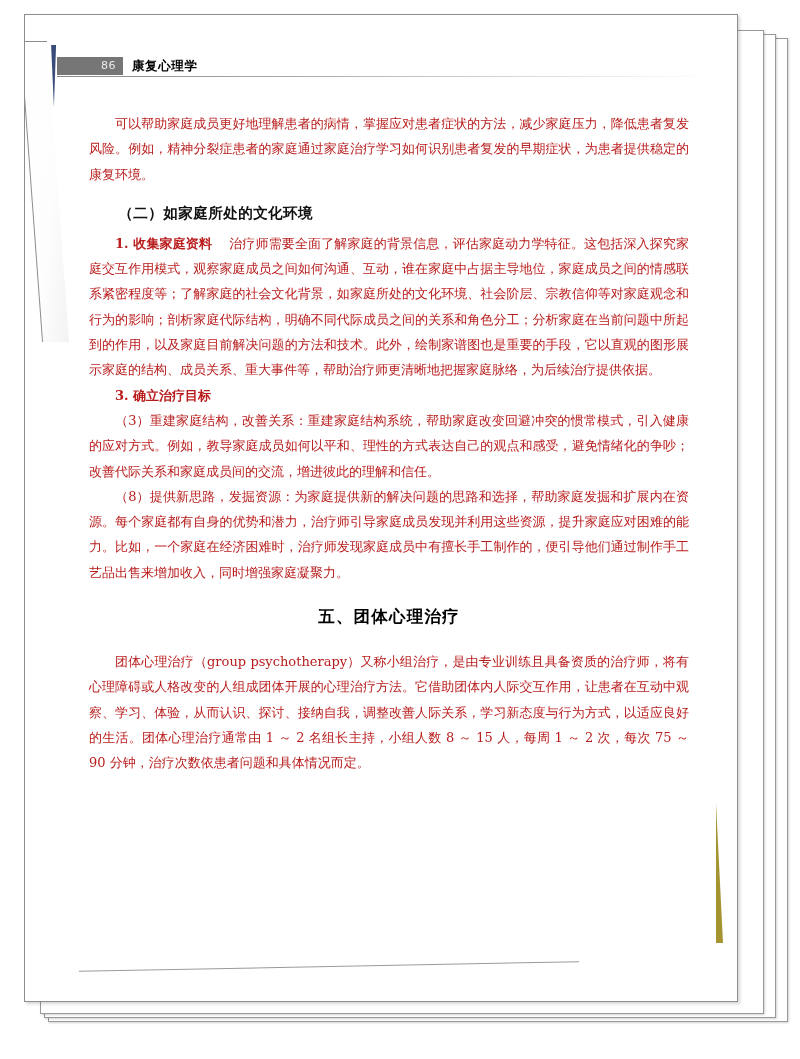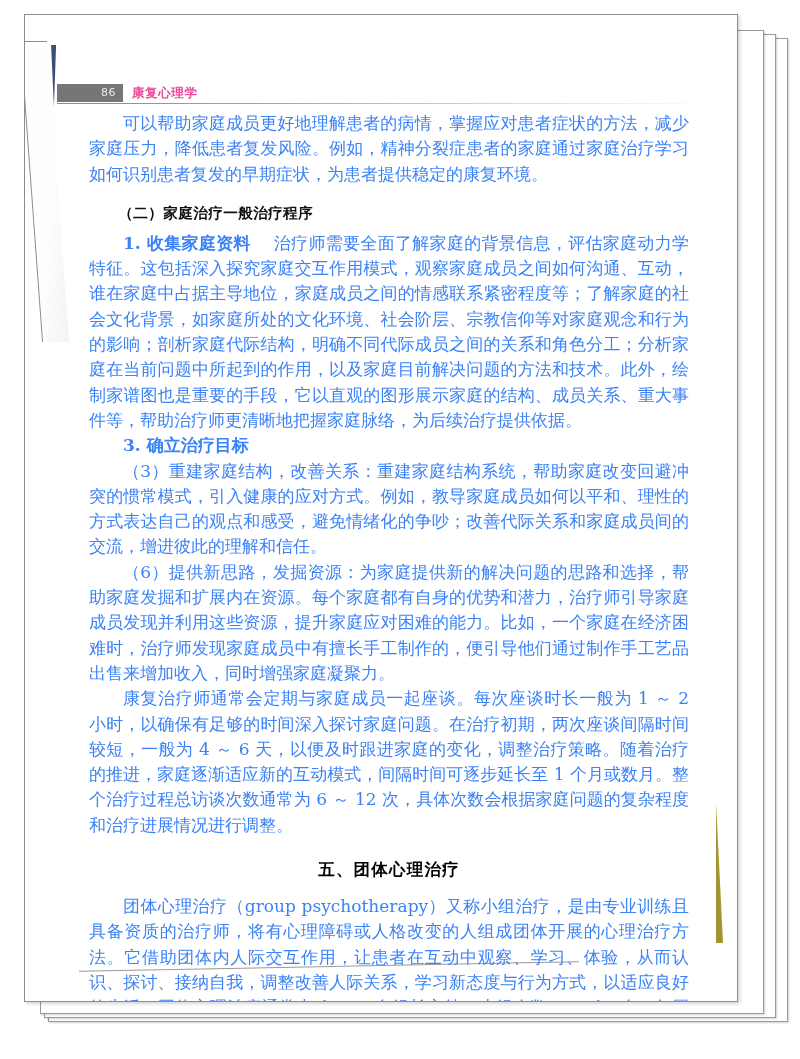--- a/index.html
+++ b/index.html
@@ -89,21 +89,21 @@
     height: 12px;
     background: linear-gradient(97deg, rgba(0,0,0,0) 0%, rgba(90,90,90,0.0) 0%, rgba(80,80,80,0.0) 0%);
     border-top: 1px solid #9a9a9a;
     transform: skewY(-1.1deg);
   }
 
   
   .hdr {
     position: absolute;
     left: 32px;
-    top: 69px;
+    top: 42px;
     width: 652px;
     height: 22px;
   }
   .hdr-row {
     display: flex;
     align-items: stretch;
     height: 18px;
   }
   .hdr-pagebox {
     width: 66px;
@@ -115,60 +115,60 @@
     text-align: right;
     padding-right: 7px;
     box-sizing: border-box;
     letter-spacing: 0.5px;
   }
   .hdr-title {
     padding-left: 9px;
     font-family: "DejaVu Sans", "Liberation Sans", sans-serif;
     font-size: 12.5px;
     line-height: 18px;
-    color: #ec4899;
+    color: #000000;
     font-weight: 600;
     letter-spacing: 0.6px;
   }
   .hdr-rule {
     margin-top: 1px;
     height: 1px;
     background: linear-gradient(to right, #8a8a8a 0%, #a8a8a8 35%, #d8d8d8 70%, #ffffff 100%);
   }
 
   
   .content {
     position: absolute;
     left: 64px;
     top: 96px;
     width: 600px;
   }
   p.body {
     margin: 0 0 0 0;
-    font-size: 17px;
+    font-size: 13px;
     line-height: 25.3px;
-    color: #3b82f6;
+    color: #b91c1c;
     text-align: justify;
     text-justify: inter-ideograph;
     text-indent: 2em;
     font-family: "DejaVu Serif", "Liberation Serif", serif;
   }
 
   h3.sec {
     margin: 13px 0 5px 0;
     font-size: 14.6px;
     line-height: 26px;
     font-weight: 700;
     color: #111111;
     text-indent: 2em;
     font-family: "DejaVu Sans", "Liberation Sans", sans-serif;
     letter-spacing: 0.4px;
   }
   h2.chap {
-    margin: 18px 0 10px 0;
+    margin: 18px 0 18px 0;
     font-size: 16.5px;
     line-height: 28px;
     font-weight: 700;
     color: #000000;
     text-align: center;
     text-indent: 0;
     font-family: "DejaVu Serif", "Liberation Serif", serif;
     letter-spacing: 1.2px;
   }
   .run-in {
@@ -198,33 +198,32 @@
         <div class="hdr-pagebox">86</div>
         <div class="hdr-title">康复心理学</div>
       </div>
       <div class="hdr-rule"></div>
     </div>
 
     <div class="content">
 
       <p class="body">可以帮助家庭成员更好地理解患者的病情，掌握应对患者症状的方法，减少家庭压力，降低患者复发风险。例如，精神分裂症患者的家庭通过家庭治疗学习如何识别患者复发的早期症状，为患者提供稳定的康复环境。</p>
 
-      <h3 class="sec">（二）家庭治疗一般治疗程序</h3>
+      <h3 class="sec">（二）如家庭所处的文化环境</h3>
 
       <p class="body"><span class="run-in">1. 收集家庭资料</span>&nbsp;&nbsp;&nbsp;&nbsp;<span>治疗师需要全面了解家庭的背景信息，评估家庭动力学特征。这包括深入探究家庭交互作用模式，观察家庭成员之间如何沟通、互动，谁在家庭中占据主导地位，家庭成员之间的情感联系紧密程度等；了解家庭的社会文化背景，如家庭所处的文化环境、社会阶层、宗教信仰等对家庭观念和行为的影响；剖析家庭代际结构，明确不同代际成员之间的关系和角色分工；分析家庭在当前问题中所起到的作用，以及家庭目前解决问题的方法和技术。此外，绘制家谱图也是重要的手段，它以直观的图形展示家庭的结构、成员关系、重大事件等，帮助治疗师更清晰地把握家庭脉络，为后续治疗提供依据。</span></p>
 
       <p class="body"><span class="run-in">3. 确立治疗目标</span></p>
 
 
       <p class="body">（3）重建家庭结构，改善关系：重建家庭结构系统，帮助家庭改变回避冲突的惯常模式，引入健康的应对方式。例如，教导家庭成员如何以平和、理性的方式表达自己的观点和感受，避免情绪化的争吵；改善代际关系和家庭成员间的交流，增进彼此的理解和信任。</p>
 
-      <p class="body">（6）提供新思路，发掘资源：为家庭提供新的解决问题的思路和选择，帮助家庭发掘和扩展内在资源。每个家庭都有自身的优势和潜力，治疗师引导家庭成员发现并利用这些资源，提升家庭应对困难的能力。比如，一个家庭在经济困难时，治疗师发现家庭成员中有擅长手工制作的，便引导他们通过制作手工艺品出售来增加收入，同时增强家庭凝聚力。</p>
-
-
-      <p class="body">康复治疗师通常会定期与家庭成员一起座谈。每次座谈时长一般为 1 ～ 2 小时，以确保有足够的时间深入探讨家庭问题。在治疗初期，两次座谈间隔时间较短，一般为 4 ～ 6 天，以便及时跟进家庭的变化，调整治疗策略。随着治疗的推进，家庭逐渐适应新的互动模式，间隔时间可逐步延长至 1 个月或数月。整个治疗过程总访谈次数通常为 6 ～ 12 次，具体次数会根据家庭问题的复杂程度和治疗进展情况进行调整。</p>
+      <p class="body">（8）提供新思路，发掘资源：为家庭提供新的解决问题的思路和选择，帮助家庭发掘和扩展内在资源。每个家庭都有自身的优势和潜力，治疗师引导家庭成员发现并利用这些资源，提升家庭应对困难的能力。比如，一个家庭在经济困难时，治疗师发现家庭成员中有擅长手工制作的，便引导他们通过制作手工艺品出售来增加收入，同时增强家庭凝聚力。</p>
+
+
 
       <h2 class="chap">五、团体心理治疗</h2>
 
       <p class="body">团体心理治疗（group psychotherapy）又称小组治疗，是由专业训练且具备资质的治疗师，将有心理障碍或人格改变的人组成团体开展的心理治疗方法。它借助团体内人际交互作用，让患者在互动中观察、学习、体验，从而认识、探讨、接纳自我，调整改善人际关系，学习新态度与行为方式，以适应良好的生活。团体心理治疗通常由 1 ～ 2 名组长主持，小组人数 8 ～ 15 人，每周 1 ～ 2 次，每次 75 ～ 90 分钟，治疗次数依患者问题和具体情况而定。</p>
 
     </div>
   </div>
 </div>
 
 </body></html>

